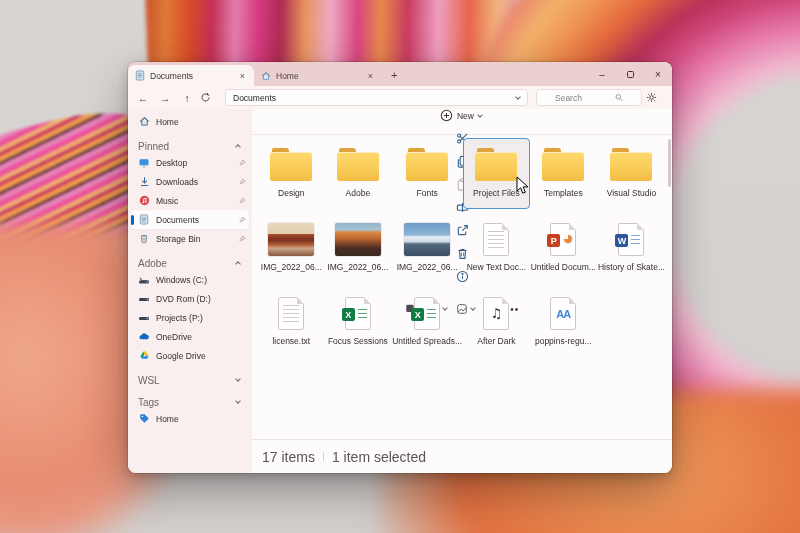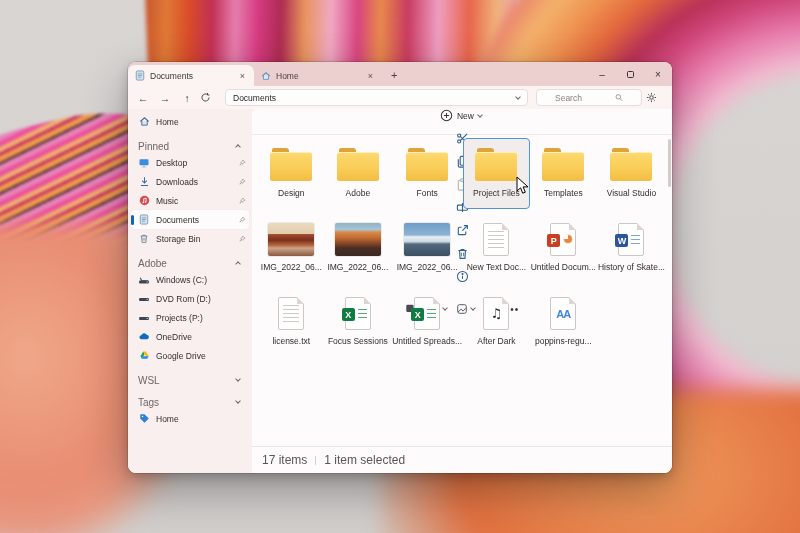--- a/index.html
+++ b/index.html
@@ -105,21 +105,21 @@
   .page .cells { position:absolute; right:3px; top:11px; width:9px; height:11px;
     background:repeating-linear-gradient(180deg,#5aa87a 0 1.5px,transparent 1.5px 4px); }
   .page .wlines { position:absolute; right:3px; top:11px; width:9px; height:11px;
     background:repeating-linear-gradient(180deg,#7da7d9 0 1.5px,transparent 1.5px 4px); }
   .page .pie { position:absolute; right:3px; top:11px; width:8px; height:8px; border-radius:50%;
     background:conic-gradient(#e8883c 0 275deg,#ffffff 275deg 360deg); box-shadow:0 0 0 .5px #d8cfcd; }
   .page .note { position:absolute; inset:0; display:flex; align-items:center; justify-content:center; font-size:13px; color:#2e2e2e; font-family:"DejaVu Sans",sans-serif; }
   .page .aa { position:absolute; inset:0; display:flex; align-items:center; justify-content:center; font-size:11px; font-weight:bold; color:#4285d6; letter-spacing:-1px; }
 
   
-  .statusbar { height:27px; border-top:1px solid #ece3e2; display:flex; align-items:center; gap:8px; padding:0 10px; font-size:12px; color:#5c5454; }
+  .statusbar { height:34px; border-top:1px solid #ece3e2; display:flex; align-items:center; gap:8px; padding:0 10px; font-size:14px; color:#5c5454; }
   .sdiv { width:1px; height:9px; background:#d8cfce; }
 
   .scrollthumb { position:absolute; right:1px; top:30px; width:3px; height:48px; border-radius:2px; background:#d5cbc9; }
 
   .cursor { position:absolute; left:516px; top:176px; width:14px; height:20px; z-index:50; }
 
   svg { display:block; }
 </style>
 </head>
 <body>

